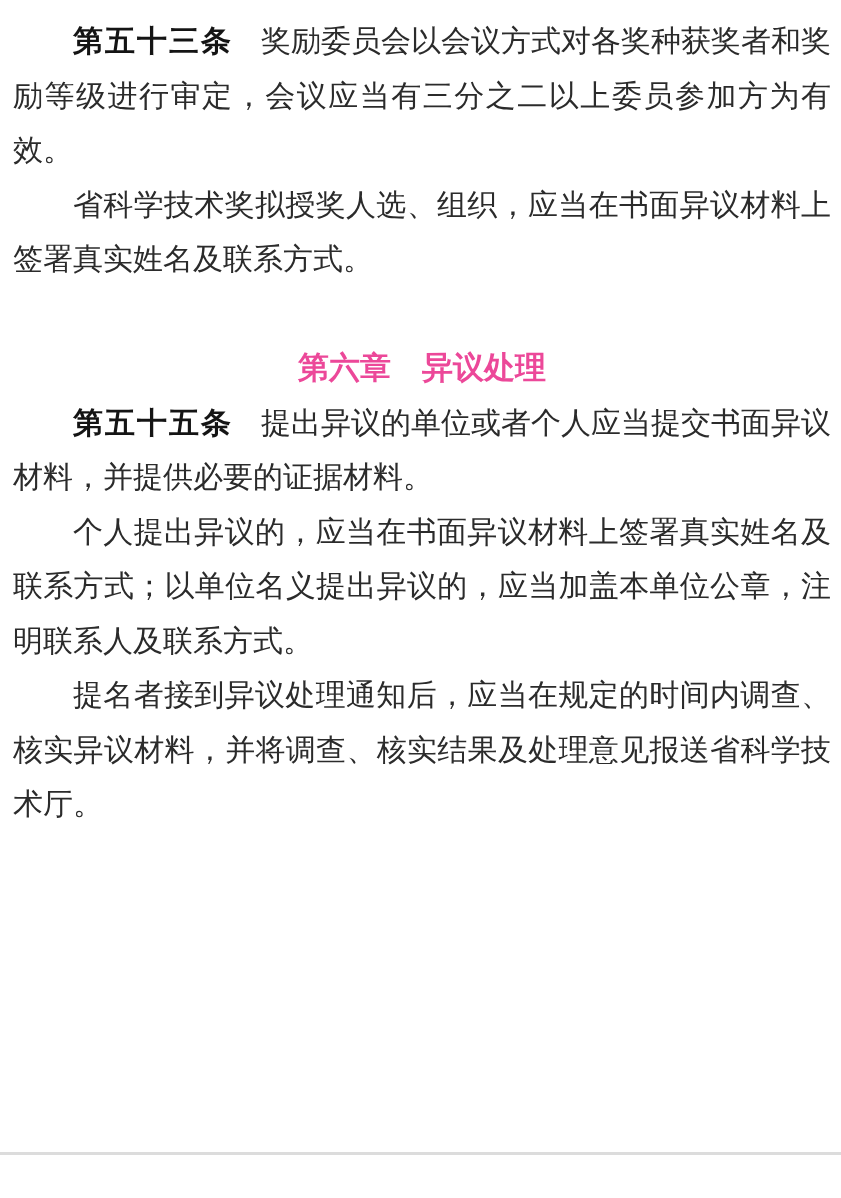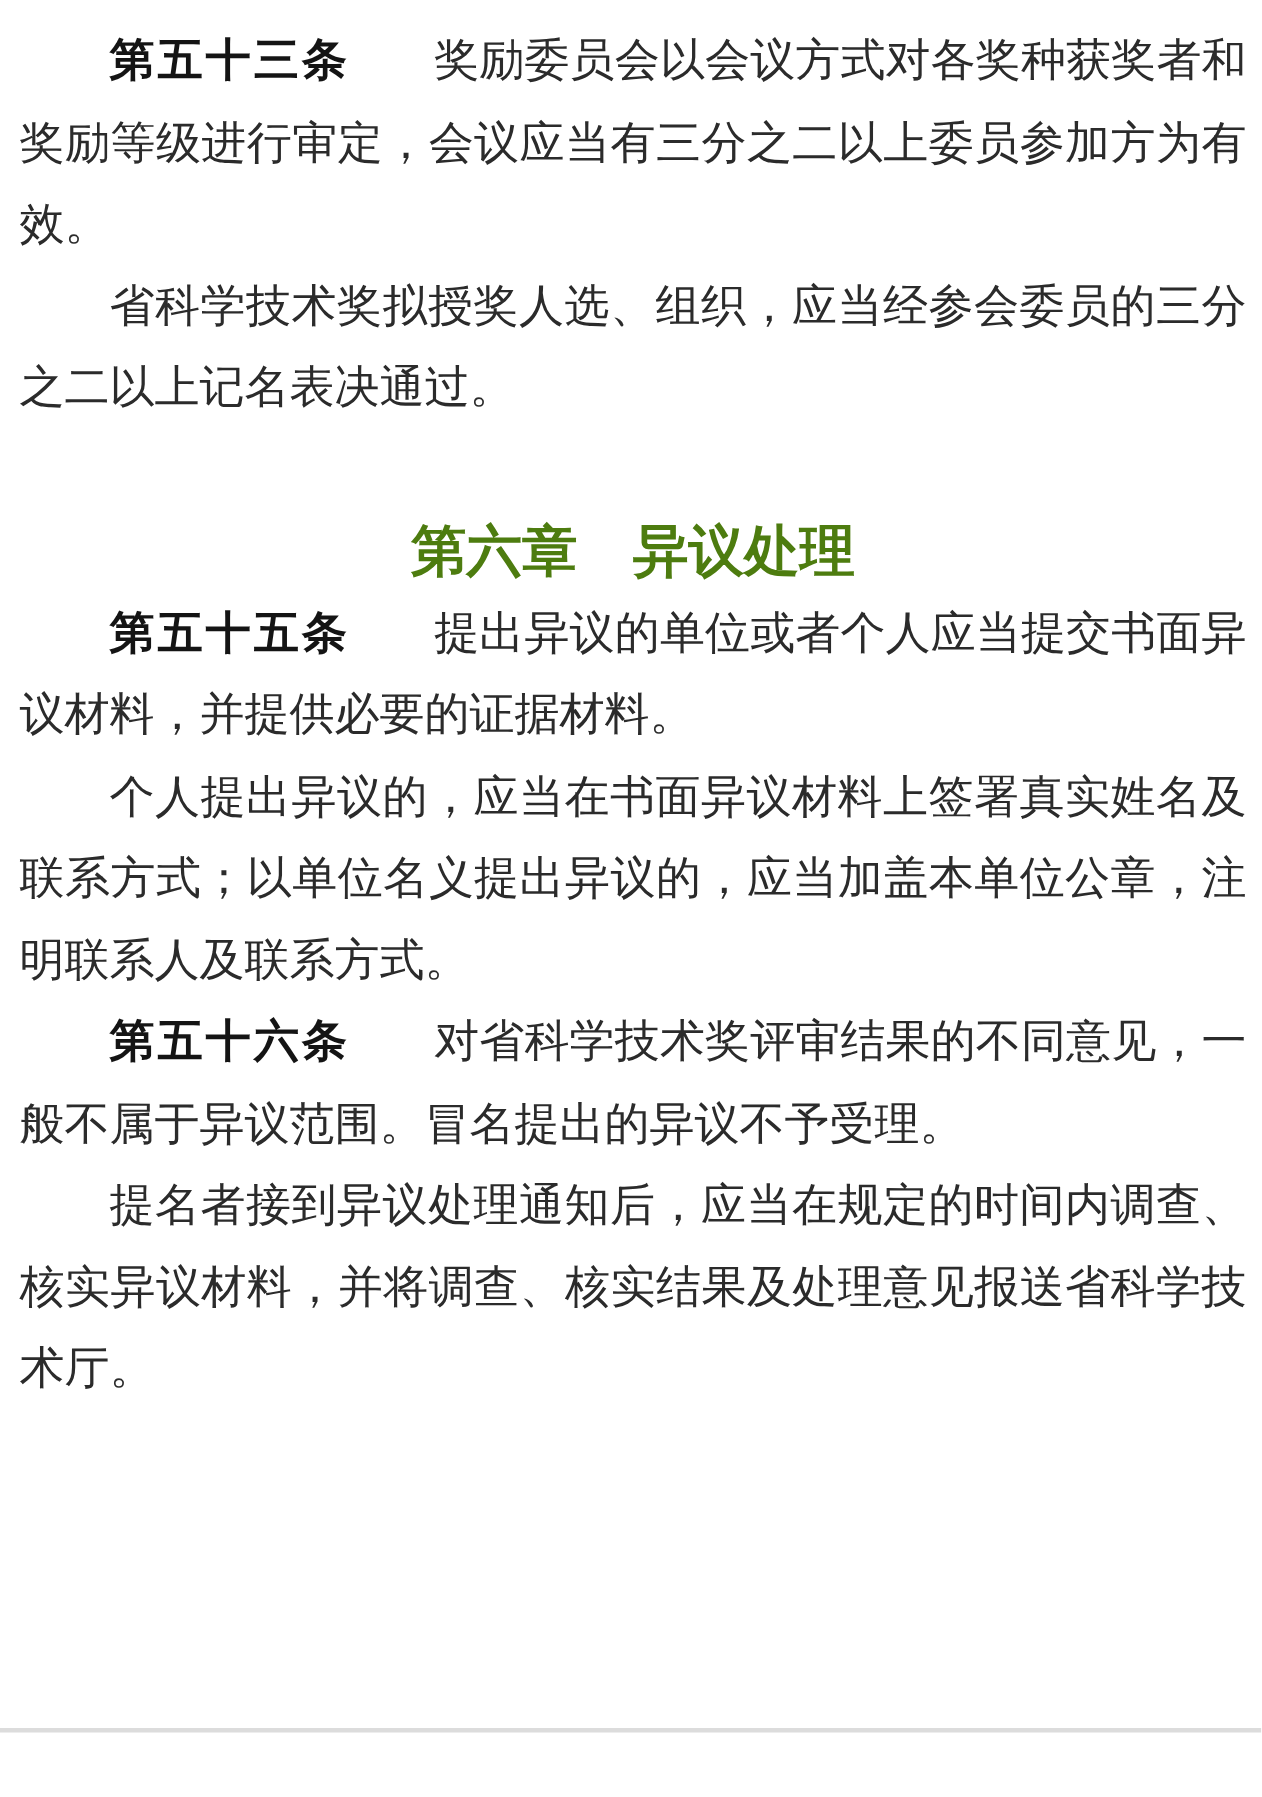--- a/index.html
+++ b/index.html
@@ -29,32 +29,32 @@
   .para {
     margin: 0;
     text-indent: 2em;
     word-break: break-all;
   }
   .article-label {
     font-family: "Liberation Sans", "DejaVu Sans", sans-serif;
     font-weight: 700;
     color: #141414;
     letter-spacing: 2px;
-    margin-right: 56px;
+    margin-right: 28px;
   }
   .chapter-heading {
     margin: 54.5px 0 0 0;
     height: 54.5px;
     line-height: 54.5px;
     text-align: center;
     text-indent: 0;
     font-family: "Liberation Sans", "DejaVu Sans", sans-serif;
     font-weight: 700;
-    font-size: 37px;
-    color: #4d7c0f;
+    font-size: 31px;
+    color: #ec4899;
   }
   .page-footer {
     position: absolute;
     left: 42px;
     top: 1160px;
     font-family: "Liberation Serif", "DejaVu Serif", serif;
     font-size: 30px;
     line-height: 36px;
     color: #2b2b2b;
     letter-spacing: 2px;
@@ -69,30 +69,29 @@
   }
 </style>
 </head>
 <body>
 
 <div class="page">
   <div class="content">
 
     <p class="para"><span class="article-label">第五十三条</span><span>奖励委员会以会议方式对各奖种获奖者和奖励等级进行审定，会议应当有三分之二以上委员参加方为有效。</span></p>
 
-    <p class="para"><span>省科学技术奖拟授奖人选、组织，应当经参会委员的三分之二以上记名表决通过。</span></p>
+    <p class="para"><span>省科学技术奖拟授奖人选、组织，应当在书面异议材料上签署真实姓名及联系方式。</span></p>
 
     <h2 class="chapter-heading">第六章　异议处理</h2>
 
 
     <p class="para"><span class="article-label">第五十五条</span><span>提出异议的单位或者个人应当提交书面异议材料，并提供必要的证据材料。</span></p>
 
     <p class="para"><span>个人提出异议的，应当在书面异议材料上签署真实姓名及联系方式；以单位名义提出异议的，应当加盖本单位公章，注明联系人及联系方式。</span></p>
 
-    <p class="para"><span class="article-label">第五十六条</span><span>对省科学技术奖评审结果的不同意见，一般不属于异议范围。冒名提出的异议不予受理。</span></p>
 
 
     <p class="para"><span>提名者接到异议处理通知后，应当在规定的时间内调查、核实异议材料，并将调查、核实结果及处理意见报送省科学技术厅。</span></p>
 
   </div>
 
   <div class="scan-edge-line"></div>
 
 </div>
 

